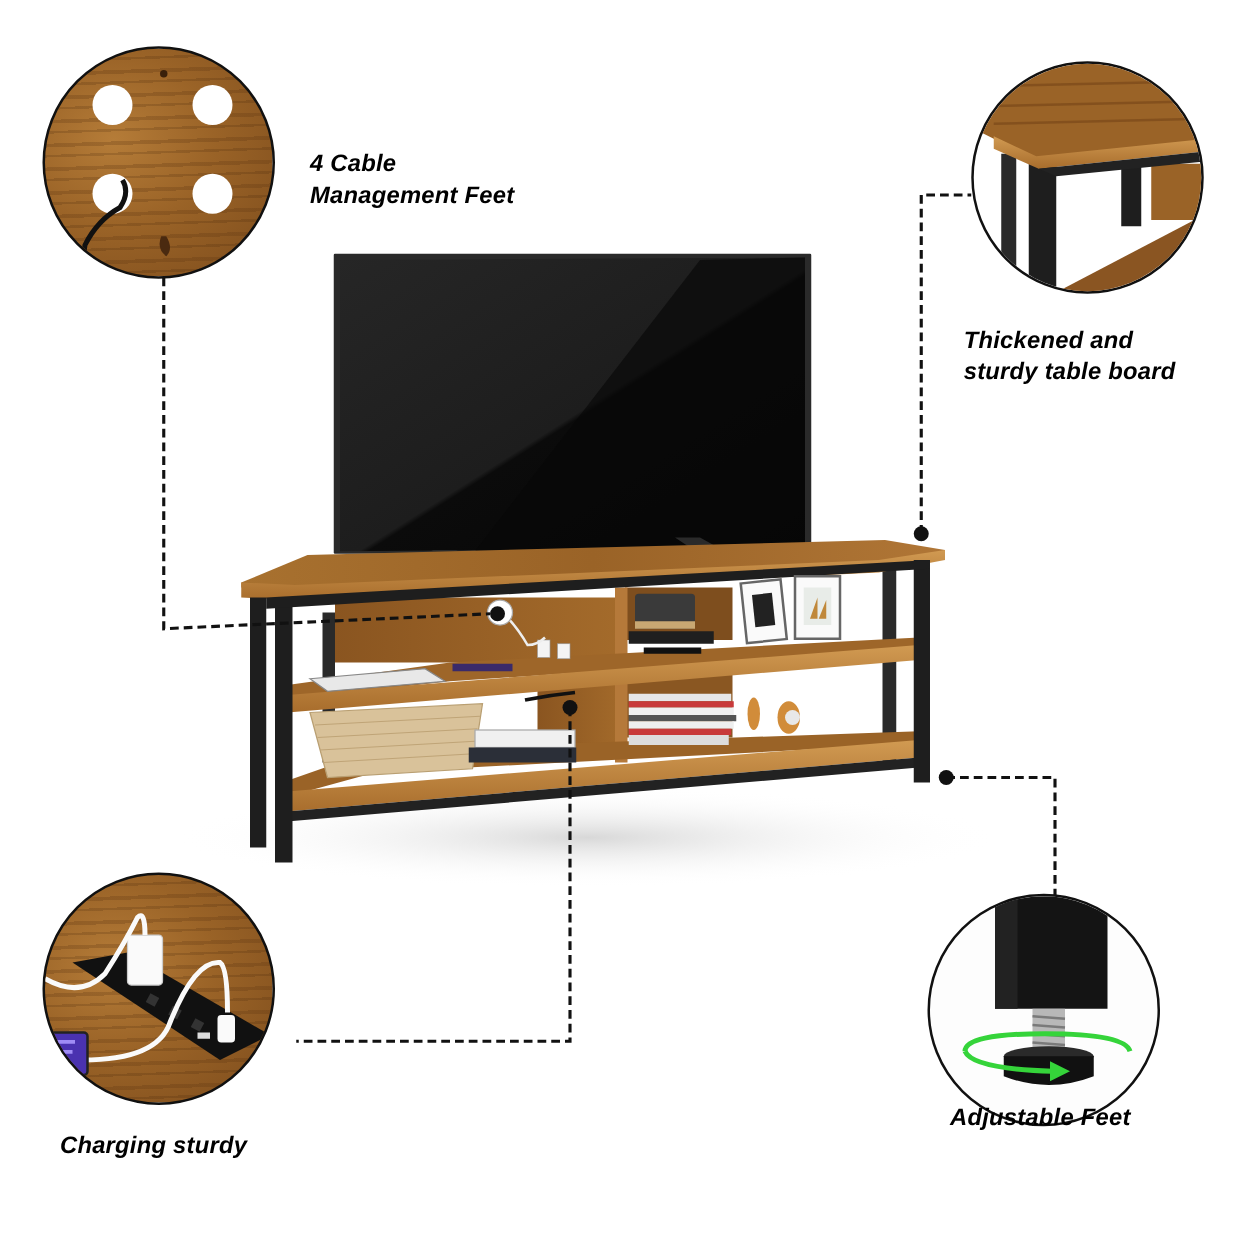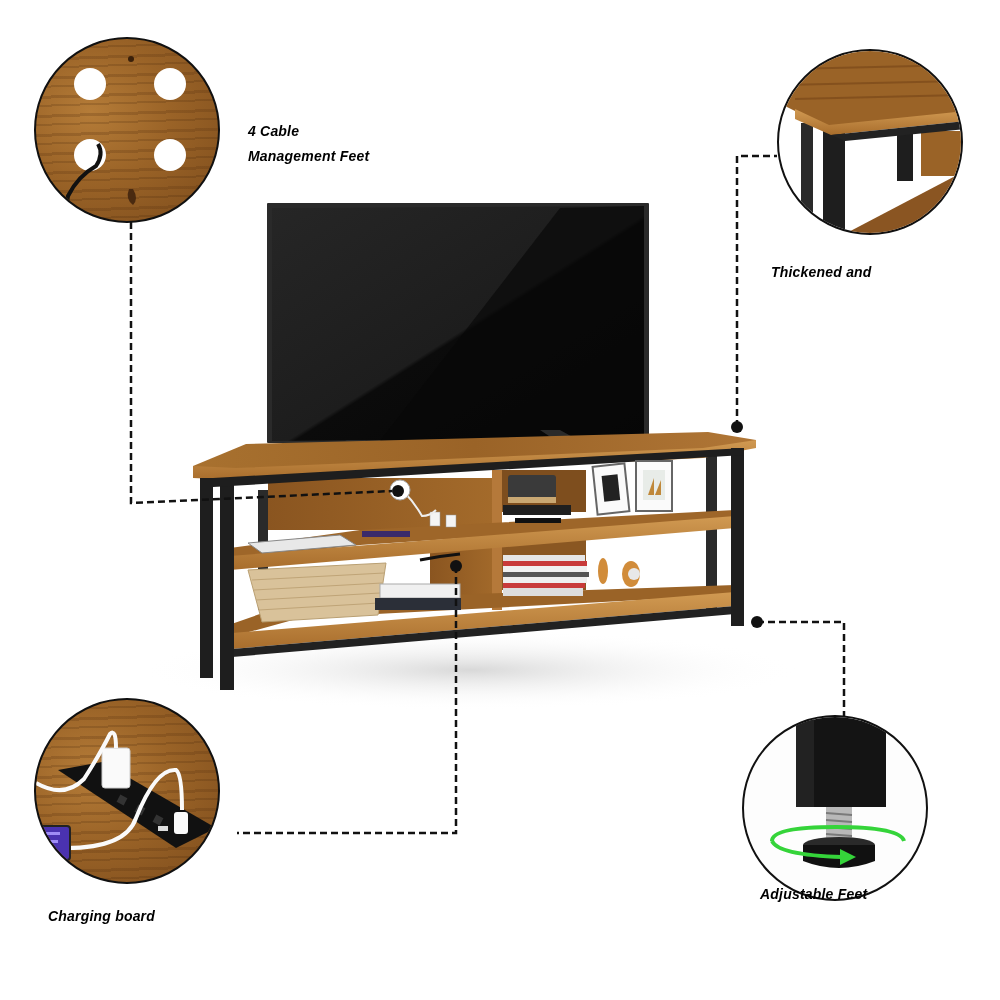--- a/index.html
+++ b/index.html
@@ -1,17 +1,17 @@
 <!DOCTYPE html>
 <html><head>
 <meta charset="utf-8">
 <style>
   html,body{margin:0;padding:0;background:#ffffff;}
   body{width:1000px;height:1000px;position:relative;overflow:hidden;font-family:"Liberation Sans",sans-serif;}
-  .label{position:absolute;font-family:"Liberation Sans",sans-serif;font-weight:700;font-style:italic;color:#000;font-size:14px;line-height:25px;letter-spacing:0.2px;}
+  .label{position:absolute;font-family:"Liberation Sans",sans-serif;font-weight:700;font-style:italic;color:#000;font-size:19px;line-height:25px;letter-spacing:0.2px;}
   .callout{position:absolute;border-radius:50%;border:2.5px solid #111;overflow:hidden;box-sizing:border-box;}
   .wood{background:
       repeating-linear-gradient(178deg, rgba(90,50,15,0.25) 0 3px, rgba(0,0,0,0) 3px 9px, rgba(60,30,5,0.18) 9px 11px, rgba(0,0,0,0) 11px 19px),
       radial-gradient(ellipse at 30% 40%, #b57c38 0%, #9a6327 45%, #7d4c1c 100%);}
   svg{position:absolute;left:0;top:0;}
   .abs{position:absolute;}
 </style>
 </head>
 <body>
 
@@ -192,20 +192,21 @@
       <line x1="5" y1="34" x2="186" y2="30"></line>
       <line x1="16" y1="48" x2="186" y2="44"></line>
     </g>
 
     <polygon points="16,58 50,74 186,60 186,70 52,84 16,68" fill="url(#woodEdge)"></polygon>
     <polygon points="52,84 186,70 186,78 66,90" fill="#222"></polygon>
   </svg>
 </div>
 <div class="label" style="left:793px;top:260px;text-align:left;transform:translateX(-22px);">
   <div>Thickened and</div>
+  <div>sturdy table board</div>
 </div>
 
 <div class="callout wood" style="left:34px;top:698px;width:186px;height:186px;">
   <svg width="186" height="186">
 
     <polygon points="22,70 66,62 180,128 140,148" fill="#111"></polygon>
     <g fill="#333">
       <rect x="82" y="96" width="8" height="8" transform="rotate(28 86 100)"></rect>
       <rect x="100" y="106" width="8" height="8" transform="rotate(28 104 110)"></rect>
       <rect x="118" y="116" width="8" height="8" transform="rotate(28 122 120)"></rect>
@@ -217,21 +218,21 @@
     <path d="M80,48 q0,-20 -6,-14 q-10,20 -26,45 q-20,20 -48,4" stroke="#fafafa" stroke-width="4" fill="none"></path>
     <path d="M30,148 q60,0 70,-30 q20,-50 40,-48 q6,4 6,40" stroke="#fafafa" stroke-width="4" fill="none"></path>
     <rect x="138" y="112" width="14" height="22" rx="3" fill="#fafafa"></rect>
 
     <rect x="4" y="126" width="30" height="34" rx="3" fill="#4a32b0" stroke="#222" stroke-width="2"></rect>
     <rect x="10" y="132" width="14" height="3" fill="#9f8cf5"></rect>
     <rect x="10" y="140" width="12" height="3" fill="#9f8cf5"></rect>
   </svg>
 </div>
 <div class="label" style="left:48px;top:904px;">
-  <span>Charging board</span>
+  <span>Charging sturdy</span>
 </div>
 
 <div class="callout" style="left:742px;top:715px;width:186px;height:186px;background:#fdfdfd;">
   <svg width="186" height="186">
 
     <rect x="52" y="-6" width="90" height="96" fill="#141414"></rect>
     <rect x="52" y="-6" width="18" height="96" fill="#222"></rect>
 
     <rect x="82" y="90" width="26" height="36" fill="#b8b8b8"></rect>
     <g stroke="#7a7a7a" stroke-width="2">

